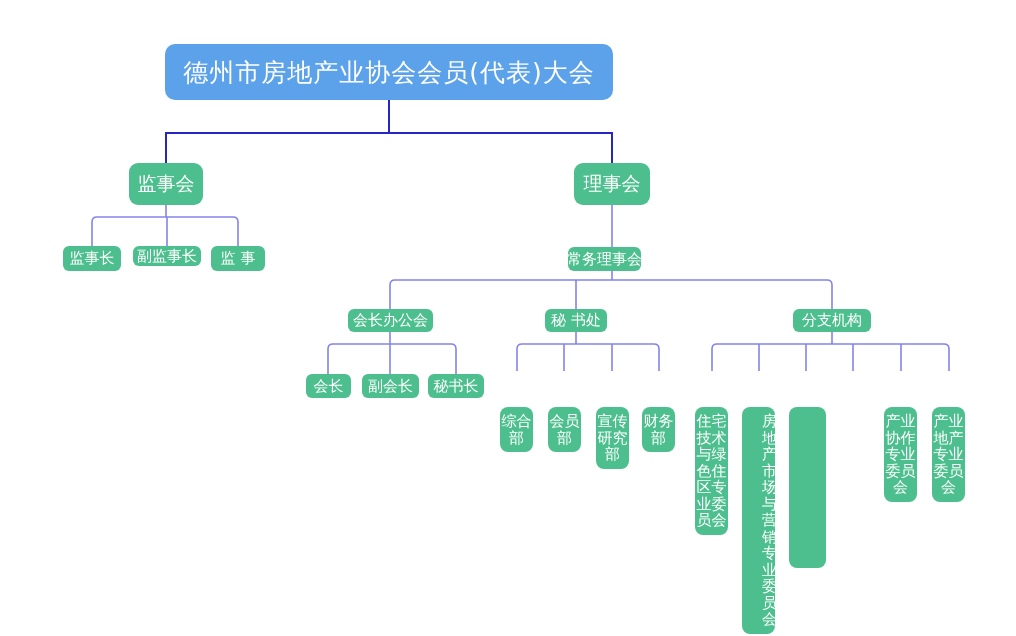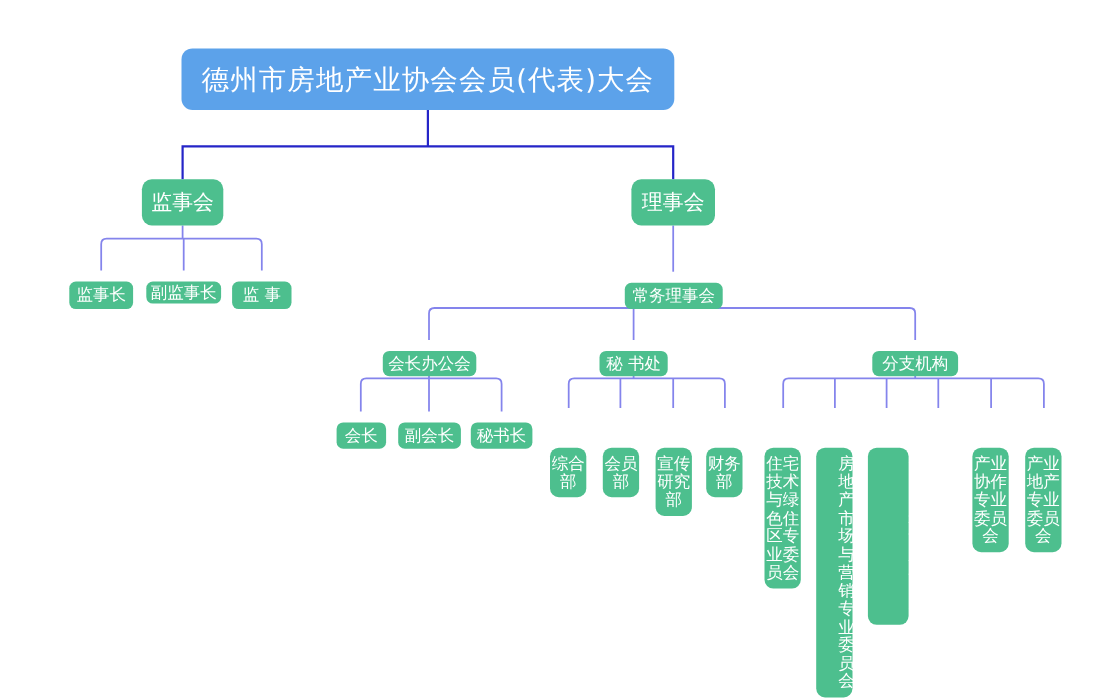--- a/index.html
+++ b/index.html
@@ -51,21 +51,20 @@
   .green {
     background: var(--node-fill, #4DBF8E);
   }
   .lvl2 {
     border-radius: 9px;
     font-size: 19px;
   }
   .small {
     border-radius: 6px;
     font-size: 15px;
-    margin-top: 10px;
   }
   .vnode {
     position: absolute;
     box-sizing: border-box;
     background: var(--node-fill, #4DBF8E);
     color: var(--node-text, #ffffff);
     width: 33px;
     padding: 6px 0;
     border-radius: 8px;
     font-size: 15px;
@@ -100,21 +99,21 @@
 
   <div class="node green lvl2" style="left:129px; top:163px; width:74px; height:42px;">监事会</div>
 
   <div class="node root" style="left:165px; top:44px; width:448px; height:56px;">德州市房地产业协会会员(代表)大会</div>
   <div class="node green lvl2" style="left:574px; top:163px; width:76px; height:42px;">理事会</div>
 
   <div class="node green small" style="left:63px; top:246px; width:58px; height:25px;">监事长</div>
   <div class="node green small" style="left:133px; top:246px; width:68px; height:20px;">副监事长</div>
   <div class="node green small" style="left:211px; top:246px; width:54px; height:25px;">监 事</div>
 
-  <div class="node green small" style="left:568px; top:247px; width:89px; height:24px;">常务理事会</div>
+  <div class="node green small" style="left:568px; top:247px; width:73px; height:24px;">常务理事会</div>
 
   <div class="node green small" style="left:348px; top:309px; width:85px; height:23px;">会长办公会</div>
   <div class="node green small" style="left:545px; top:309px; width:62px; height:23px;">秘 书处</div>
   <div class="node green small" style="left:793px; top:309px; width:78px; height:23px;">分支机构</div>
 
   <div class="node green small" style="left:306px; top:374px; width:45px; height:24px;">会长</div>
   <div class="node green small" style="left:362px; top:374px; width:57px; height:24px;">副会长</div>
   <div class="node green small" style="left:428px; top:374px; width:56px; height:24px;">秘书长</div>
 
   <div class="vnode" style="left:500px; top:371px;">综合部</div>

